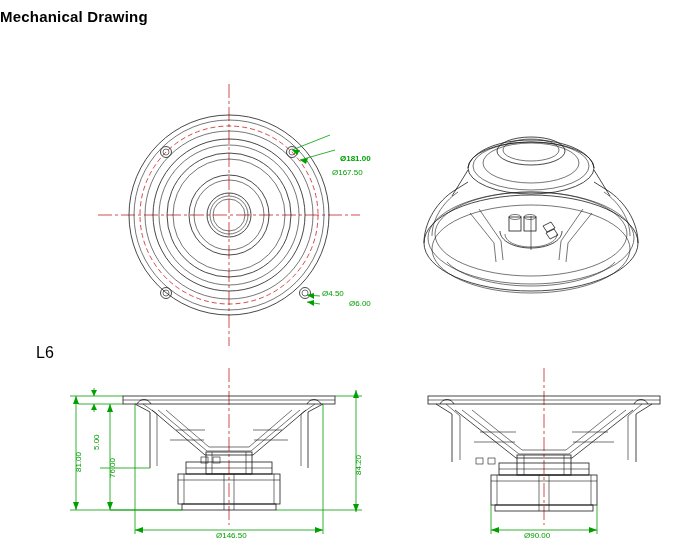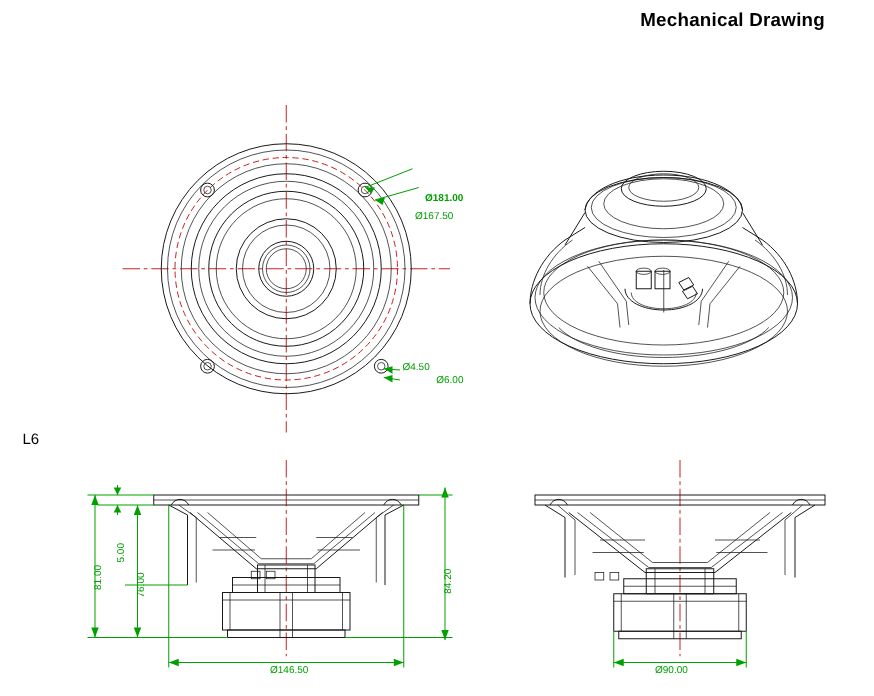--- a/index.html
+++ b/index.html
@@ -18,32 +18,31 @@
     position: relative;
     width: 699px;
     height: 557px;
     background: #ffffff;
   }
   #title {
     position: absolute;
     top: 8px;
     left: 0;
     width: 650px;
-    text-align: right;
+    text-align: left;
     font-size: 15px;
     font-weight: bold;
     color: #000000;
     letter-spacing: 0.2px;
-    margin-left: 10px;
   }
   #label-l6 {
     position: absolute;
-    left: 18px;
+    left: 36px;
     top: 344px;
-    font-size: 12px;
+    font-size: 16px;
     color: #000000;
   }
   .dim-text {
     position: absolute;
     font-size: 8px;
     color: #00a000;
     white-space: nowrap;
     font-family: "Liberation Sans", sans-serif;
   }
   .dim-text.vert {

